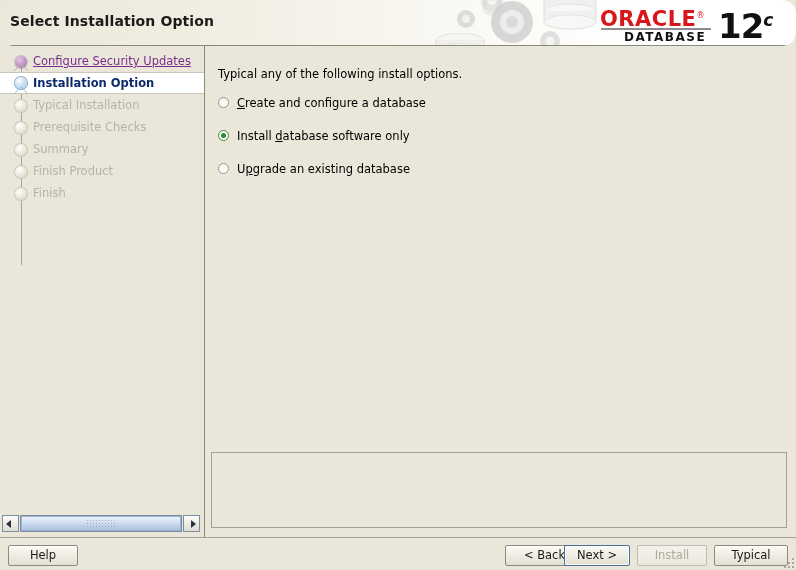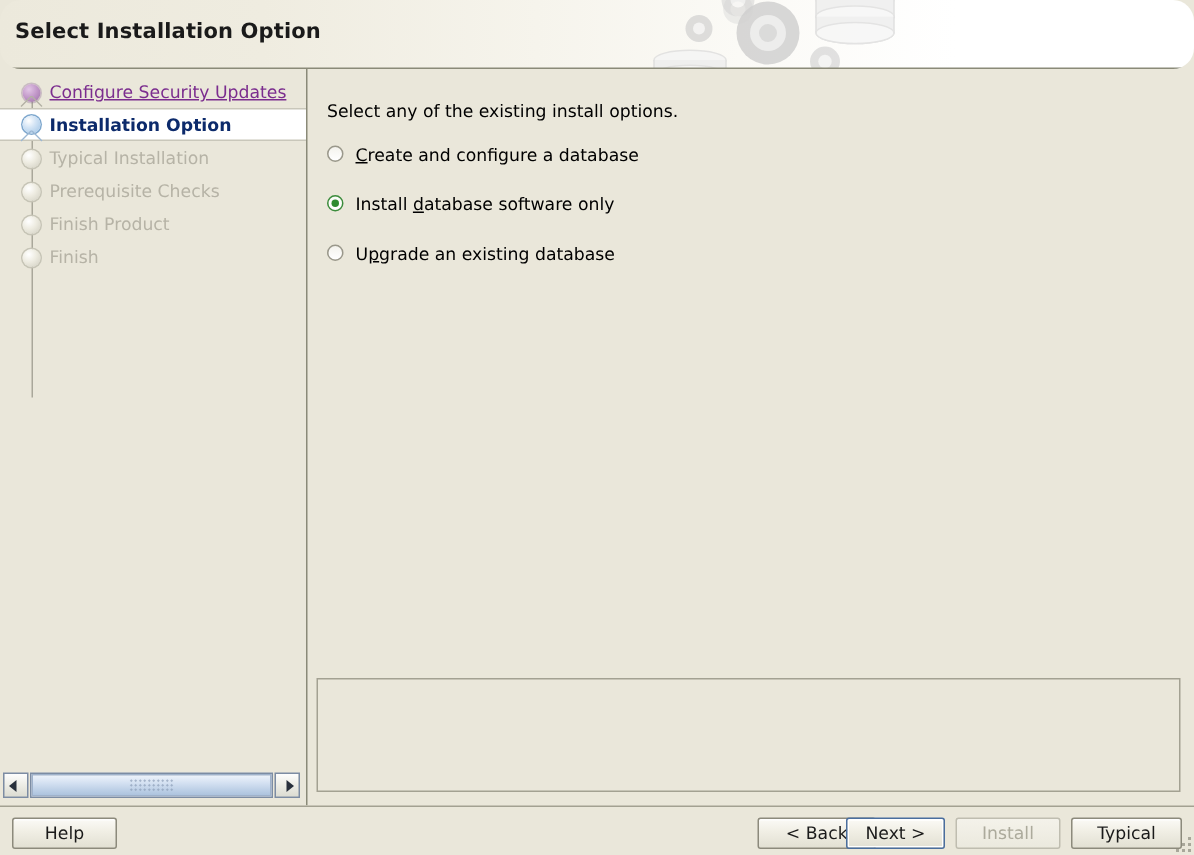--- a/index.html
+++ b/index.html
@@ -416,20 +416,28 @@
         <path d="M114 17 v11 a26 7 0 0 0 52 0 V17" fill="#EDEDED" stroke="#D8D8D8"></path>
         <ellipse cx="140" cy="28" rx="26" ry="7" fill="#F6F6F6" stroke="#DCDCDC"></ellipse>
       </g>
       <g opacity="0.9">
         <ellipse cx="30" cy="46" rx="24" ry="6.5" fill="#F4F4F4" stroke="#DCDCDC"></ellipse>
         <path d="M6 46 v10 a24 6.5 0 0 0 48 0 V46" fill="#EDEDED" stroke="#D8D8D8"></path>
         <ellipse cx="30" cy="56" rx="24" ry="6.5" fill="#F7F7F7" stroke="#DDDDDD"></ellipse>
       </g>
     </svg>
 
+    <div class="logo-block">
+      <div class="logo-oracle-wrap">
+        <span class="logo-oracle"><span>ORACLE</span><span class="logo-reg">®</span></span>
+      </div>
+      <div class="logo-rule"></div>
+      <div class="logo-database">DATABASE</div>
+      <div class="logo-12c"><span>12</span><span class="sup-c">c</span></div>
+    </div>
 
     <div class="header-sep"></div>
   </div>
 
   <div class="sidebar">
     <div class="nav-viewport">
       <div class="nav-list">
         <div class="nav-spine"></div>
 
         <div class="nav-item">
@@ -453,20 +461,24 @@
         <div class="nav-item">
           <span class="node disabled"></span>
           <span class="nav-label disabled">Typical Installation</span>
         </div>
 
         <div class="nav-item">
           <span class="node disabled"></span>
           <span class="nav-label disabled">Prerequisite Checks</span>
         </div>
 
+        <div class="nav-item">
+          <span class="node disabled"></span>
+          <span class="nav-label disabled">Summary</span>
+        </div>
 
         <div class="nav-item">
           <span class="node disabled"></span>
           <span class="nav-label disabled">Finish Product</span>
         </div>
 
         <div class="nav-item">
           <span class="node disabled"></span>
           <span class="nav-label disabled">Finish</span>
         </div>
@@ -483,21 +495,21 @@
         </div>
       </div>
       <div class="hs-btn right">
         <span class="hs-arrow"></span>
       </div>
     </div>
   </div>
 
   <div class="content">
 
-    <div class="content-intro">Select any of the existing install options.</div>
+    <div class="content-intro">Typical any of the following install options.</div>
 
     <div class="radio-row r1">
       <span class="radio-mark"></span>
       <span class="radio-label"><span class="mn">C</span><span>reate and configure a database</span></span>
     </div>
 
     <div class="radio-row r2 selected">
       <span class="radio-mark">
         <span class="radio-dot"></span>
       </span>

